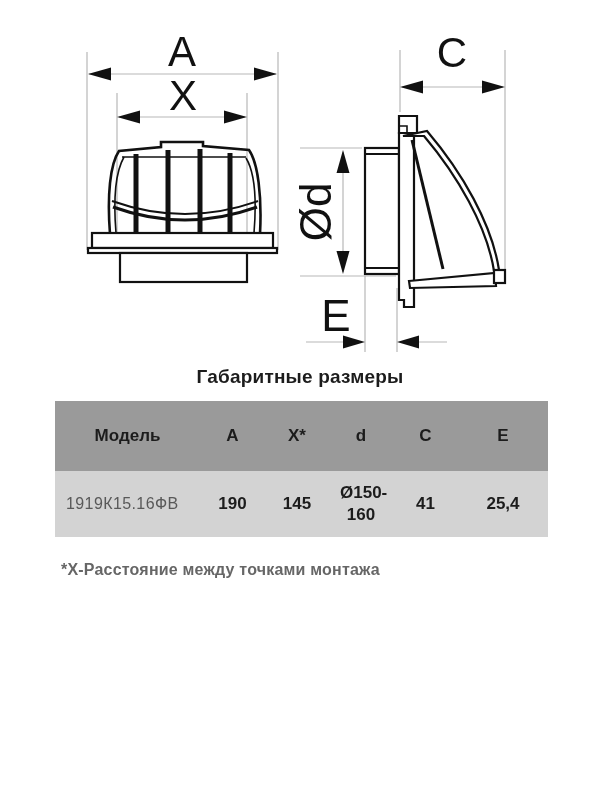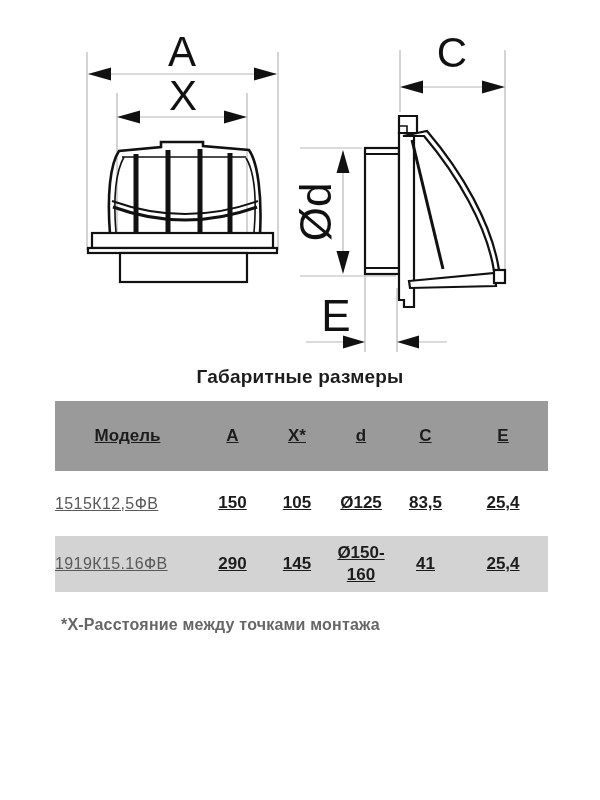--- a/index.html
+++ b/index.html
@@ -28,21 +28,21 @@
   .dimlabel{font-family:"Liberation Sans",sans-serif;font-size:42px;fill:var(--line);text-anchor:middle;}
   .dimlabel.big{font-size:44px;}
   .drawing-title{
     text-align:center;font-size:19px;font-weight:bold;color:var(--text);
     margin-top:4px;letter-spacing:0.2px;
   }
   table.dims{
     border-collapse:collapse;table-layout:fixed;
     margin:13px 0 0 55px;width:493px;
   }
-  table.dims th, table.dims td{padding:0;border:none;vertical-align:middle;text-decoration:underline;}
+  table.dims th, table.dims td{padding:11px;border:none;vertical-align:middle;}
   tr.hdr{background:var(--header-bg);height:70px;}
   tr.hdr th{font-size:17px;font-weight:bold;color:var(--text);text-align:center;}
   td.num{font-size:17px;font-weight:bold;color:var(--text);text-align:center;line-height:1.3;}
   td.model{font-size:16px;font-weight:normal;color:var(--model-text);text-align:left;padding-left:7px;letter-spacing:0.4px;}
   tr.r1{background:var(--row-alt-bg);height:68px;}
   tr.r2{background:#ffffff;height:65px;}
   tr.r3{background:var(--row-alt-bg);height:56px;}
   th.e-col, td.e-col{padding-right:26px;}
   .footnote{
     margin:24px 0 0 61px;font-size:16px;color:var(--footnote-text);letter-spacing:0.2px;font-weight:bold;
@@ -140,31 +140,23 @@
       <tr class="hdr">
         <th>Модель</th>
         <th>A</th>
         <th>X*</th>
         <th>d</th>
         <th>C</th>
         <th class="e-col">E</th>
       </tr>
     </thead>
     <tbody>
-      <tr class="r2">
-        <td class="model">1515К12,5ФВ</td>
-        <td class="num">150</td>
-        <td class="num">105</td>
-        <td class="num">Ø125</td>
-        <td class="num">83,5</td>
-        <td class="num e-col">25,4</td>
-      </tr>
       <tr class="r3">
         <td class="model">1919К15.16ФВ</td>
-        <td class="num">290</td>
+        <td class="num">190</td>
         <td class="num">145</td>
         <td class="num">Ø150-160</td>
         <td class="num">41</td>
         <td class="num e-col">25,4</td>
       </tr>
     </tbody>
   </table>
 
   <div class="footnote">*Х-Расстояние между точками монтажа</div>
 

